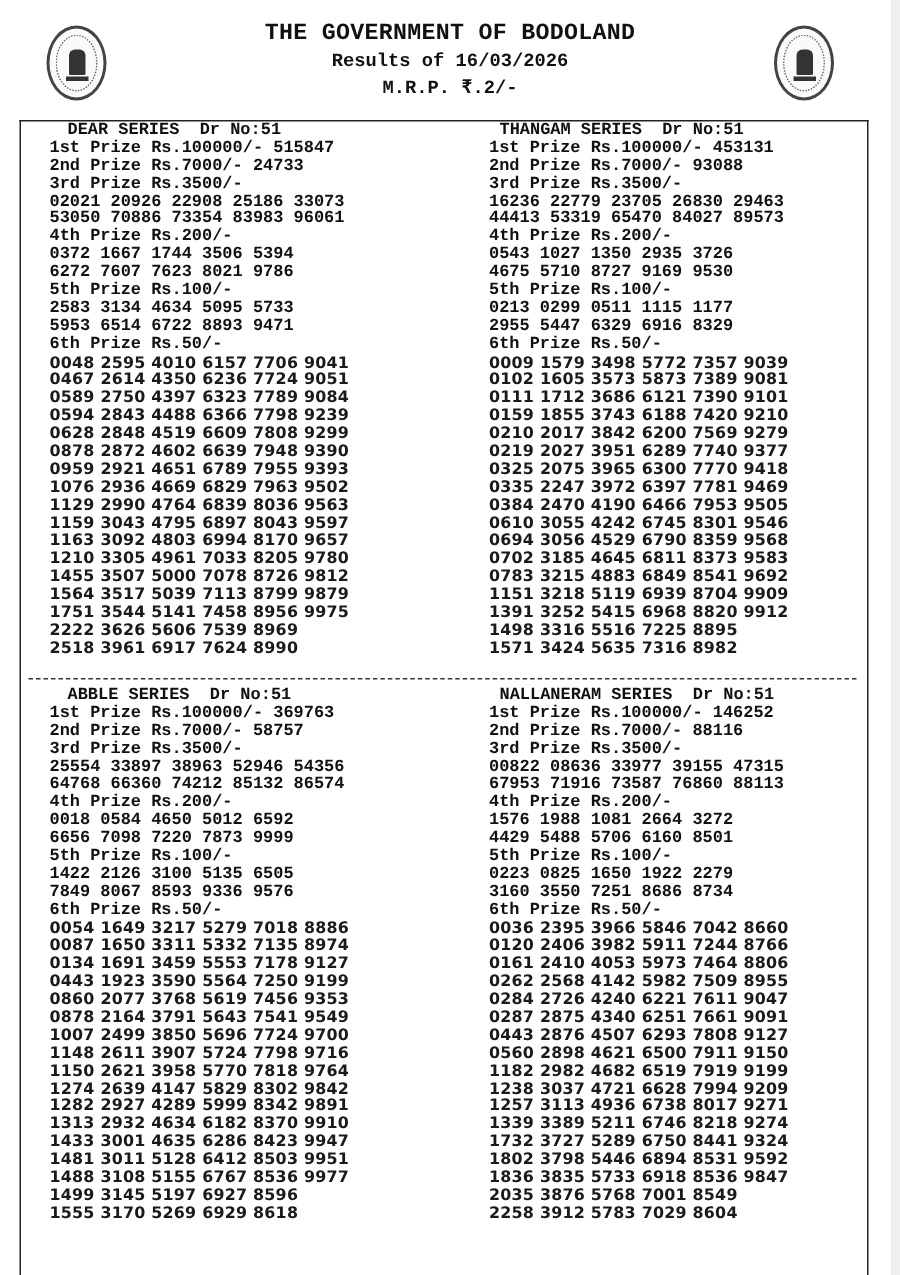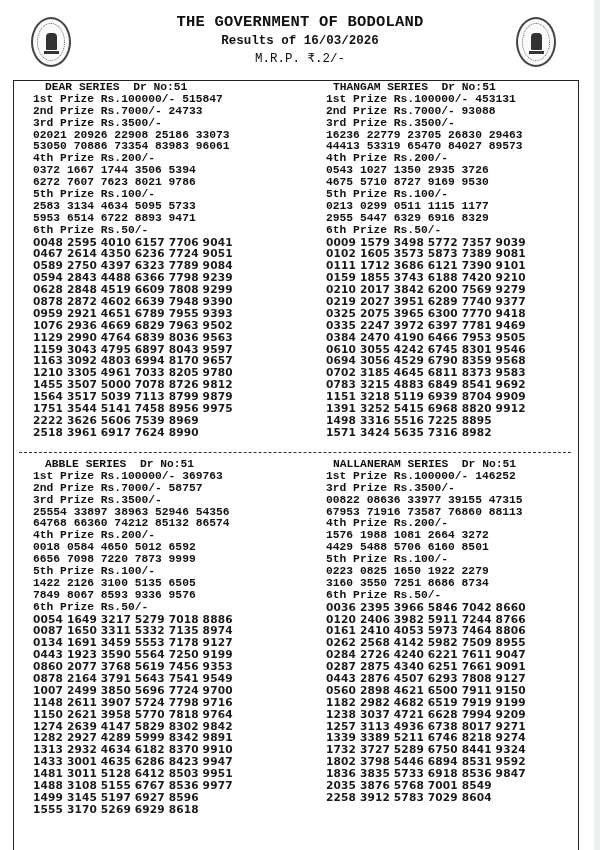--- a/index.html
+++ b/index.html
@@ -20,21 +20,21 @@
     position: absolute; left: 13px; top: 14px; width: 11px; height: 17px;
     background: #333; border-radius: 4px 4px 1px 1px;
   }
   .emblem .base { position: absolute; left: 11px; top: 32px; width: 15px; height: 3px; background: #333; }
   .emblem-left { left: 31px; top: 17px; }
   .emblem-right { left: 516px; top: 17px; }
 
   .header { position: absolute; left: 0; top: 0; width: 600px; text-align: center; }
   .title { position: absolute; left: 0; width: 600px; top: 13px; font-size: 15.5px; font-weight: bold; letter-spacing: 0.2px; }
   .subtitle { position: absolute; left: 0; width: 600px; top: 34px; font-size: 12.5px; font-weight: bold; }
-  .mrp { position: absolute; left: 0; width: 600px; top: 50px; font-size: 12.5px; font-weight: normal; }
+  .mrp { position: absolute; left: 0; width: 600px; top: 50px; font-size: 12.5px; font-weight: bold; }
 
   .frame {
     position: absolute; left: 13px; top: 80px; width: 566px; height: 780px;
     border: 1.6px solid #222; border-bottom: none; box-sizing: border-box;
   }
   .divider {
     position: absolute; left: 19px; top: 452px; width: 552px; height: 0;
     border-top: 1.5px dashed #333;
   }
 
@@ -171,20 +171,21 @@
   <div class="line num">1433 3001 4635 6286 8423 9947</div>
   <div class="line num">1481 3011 5128 6412 8503 9951</div>
   <div class="line num">1488 3108 5155 6767 8536 9977</div>
   <div class="line num">1499 3145 5197 6927 8596</div>
   <div class="line num">1555 3170 5269 6929 8618</div>
 </div>
 
 <div class="series" id="nallaneram">
   <div class="line hdr s-title">NALLANERAM SERIES  Dr No:51</div>
   <div class="line hdr">1st Prize Rs.100000/- 146252</div>
+  <div class="line hdr">2nd Prize Rs.7000/- 88116</div>
   <div class="line hdr">3rd Prize Rs.3500/-</div>
   <div class="line bignum">00822 08636 33977 39155 47315</div>
   <div class="line bignum">67953 71916 73587 76860 88113</div>
   <div class="line hdr">4th Prize Rs.200/-</div>
   <div class="line bignum">1576 1988 1081 2664 3272</div>
   <div class="line bignum">4429 5488 5706 6160 8501</div>
   <div class="line hdr">5th Prize Rs.100/-</div>
   <div class="line bignum">0223 0825 1650 1922 2279</div>
   <div class="line bignum">3160 3550 7251 8686 8734</div>
   <div class="line hdr">6th Prize Rs.50/-</div>

